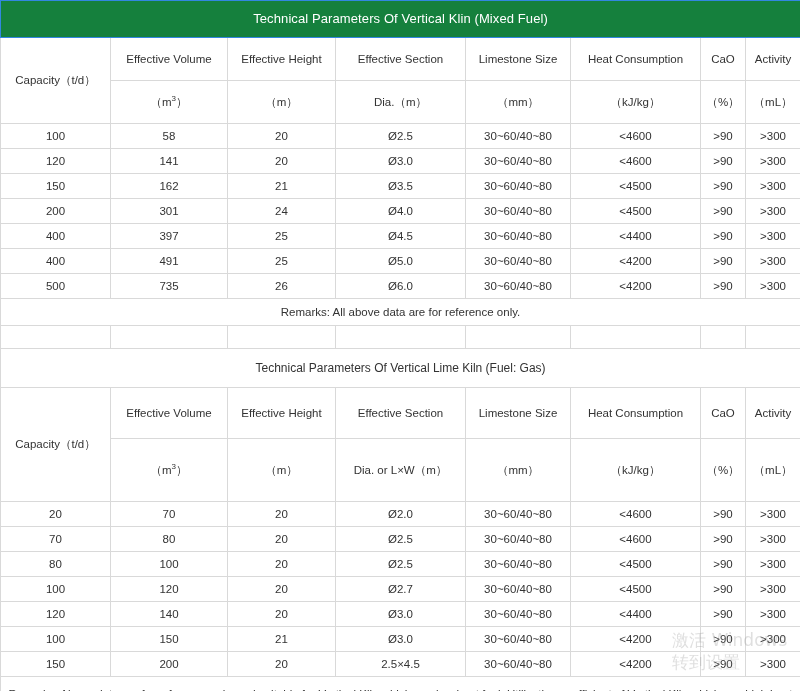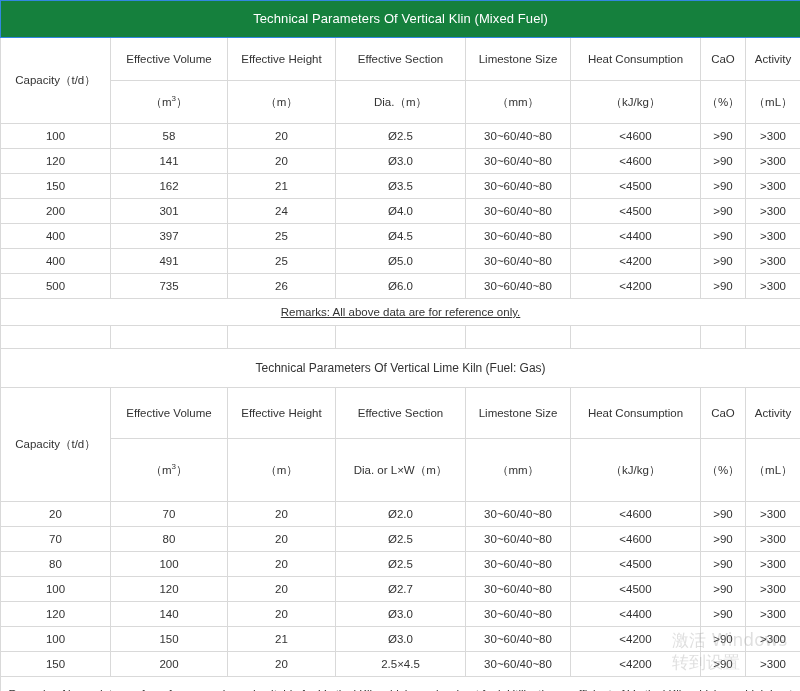--- a/index.html
+++ b/index.html
@@ -48,21 +48,21 @@
     font-size: 13px;
     height: 36px;
     border: 1px solid #3287e0;
     letter-spacing: 0.1px;
   }
   tr.hdr-top td { height: 42px; font-size: 11.5px; }
   tr.hdr-bot td { height: 42px; font-size: 11.5px; }
   tr.hdr-top2 td { height: 50px; font-size: 11.5px; }
   tr.hdr-bot2 td { height: 62px; font-size: 11.5px; }
   tr.data-row td { height: 24px; font-size: 11.5px; }
-  tr.remark-row td { height: 26px; font-size: 11.5px; text-decoration: underline; }
+  tr.remark-row td { height: 26px; font-size: 11.5px; }
   tr.blank-row td { height: 22px; }
   tr.subtitle-row td { height: 38px; font-size: 12px; margin-left: 12px; }
   tr.footnote-row td {
     height: 48px;
     font-size: 11.5px;
     line-height: 1.55;
     padding: 3px 6px;
   }
   .capacity-cell { font-size: 11.5px; }
   sup { font-size: 8px; vertical-align: super; line-height: 0; }

